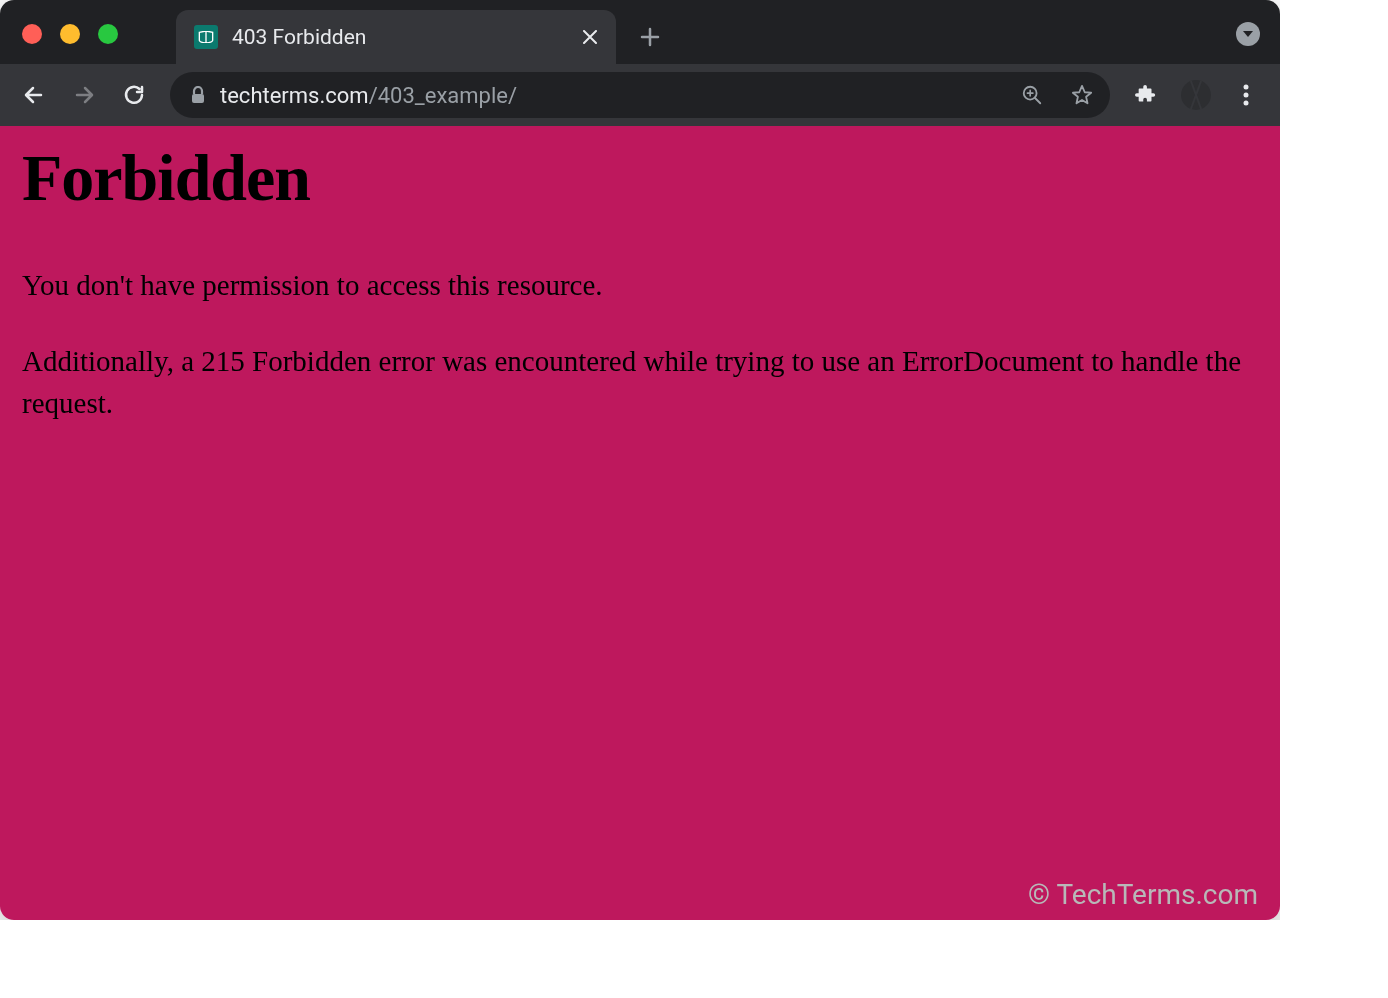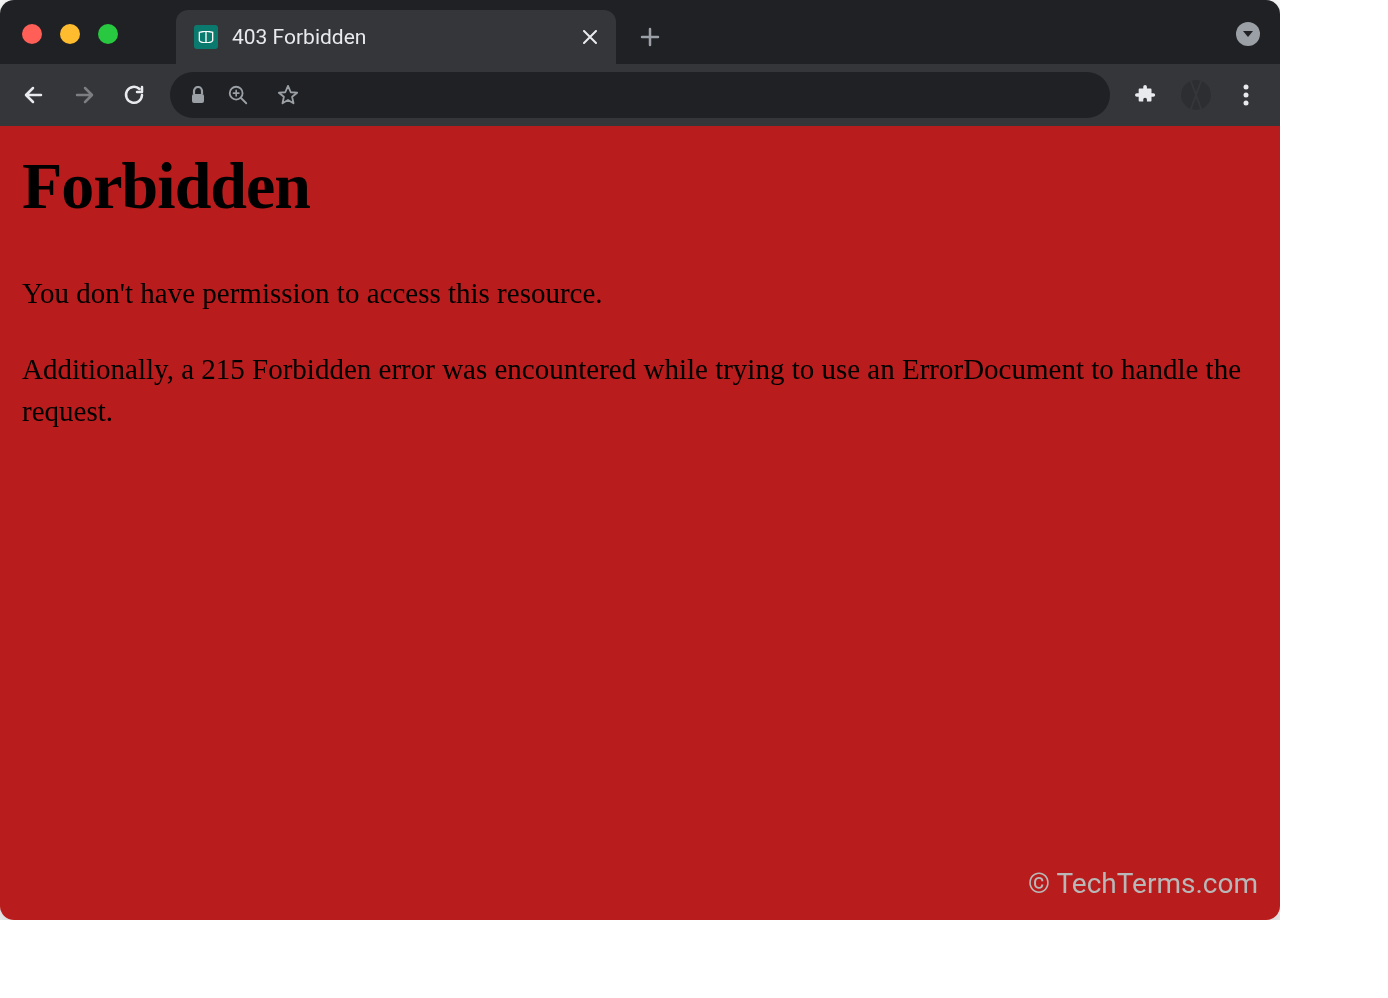--- a/index.html
+++ b/index.html
@@ -197,43 +197,43 @@
     .circle-ext::before {
       left: 50%; top: 0; width: 2px; height: 100%; transform: translateX(-50%) rotate(20deg);
     }
     .circle-ext::after {
       left: 50%; top: 0; width: 2px; height: 100%; transform: translateX(-50%) rotate(-20deg);
     }
 
     
     .content {
       flex: 1;
-      background: #b91c1c;
-      padding: 22px 22px;
+      background: #be185d;
+      padding: 14px 22px;
       font-family: "Times New Roman", Times, serif;
       position: relative;
       overflow: hidden;
     }
     .content h1 {
       font-size: 66px;
       font-weight: bold;
       color: #000;
       margin-bottom: 48px;
       letter-spacing: -1px;
     }
     .content p {
       font-size: 29px;
       color: #000;
       line-height: 1.45;
       margin-bottom: 34px;
     }
     .watermark {
       position: absolute;
       right: 22px;
-      bottom: 20px;
+      bottom: 9px;
       font-family: -apple-system, BlinkMacSystemFont, "Segoe UI", Roboto, sans-serif;
       font-size: 28px;
       color: #b8b8b8;
     }
   </style>
 </head>
 <body>
 
 <div class="browser-window">
 
@@ -287,20 +287,23 @@
           <path d="M20 12 A8 8 0 1 1 17.5 6 M20 4 L20 9 L15 9" fill="none" stroke="#e8eaed" stroke-width="2.5" stroke-linecap="round" stroke-linejoin="round"></path>
         </svg>
     </div>
 
     <div class="omnibox">
       <span class="lock-icon">
         <svg viewBox="0 0 16 18">
             <rect x="2" y="8" width="12" height="9" rx="2" fill="#9aa0a6"></rect>
             <path d="M4 8 V5 a4 4 0 0 1 8 0 V8" fill="none" stroke="#9aa0a6" stroke-width="2.2"></path>
           </svg>
+      </span>
+      <span class="url-text">
+        <span class="url-domain">techterms.com</span><span>/403_example/</span>
       </span>
       <div class="omni-action">
         <svg viewBox="0 0 24 24">
             <circle cx="10" cy="10" r="7" fill="none" stroke="#9aa0a6" stroke-width="2"></circle>
             <path d="M15 15 L21 21" stroke="#9aa0a6" stroke-width="2" stroke-linecap="round"></path>
             <path d="M10 7 L10 13 M7 10 L13 10" stroke="#9aa0a6" stroke-width="1.8" stroke-linecap="round"></path>
           </svg>
       </div>
       <div class="omni-action">
         <svg viewBox="0 0 24 24">

